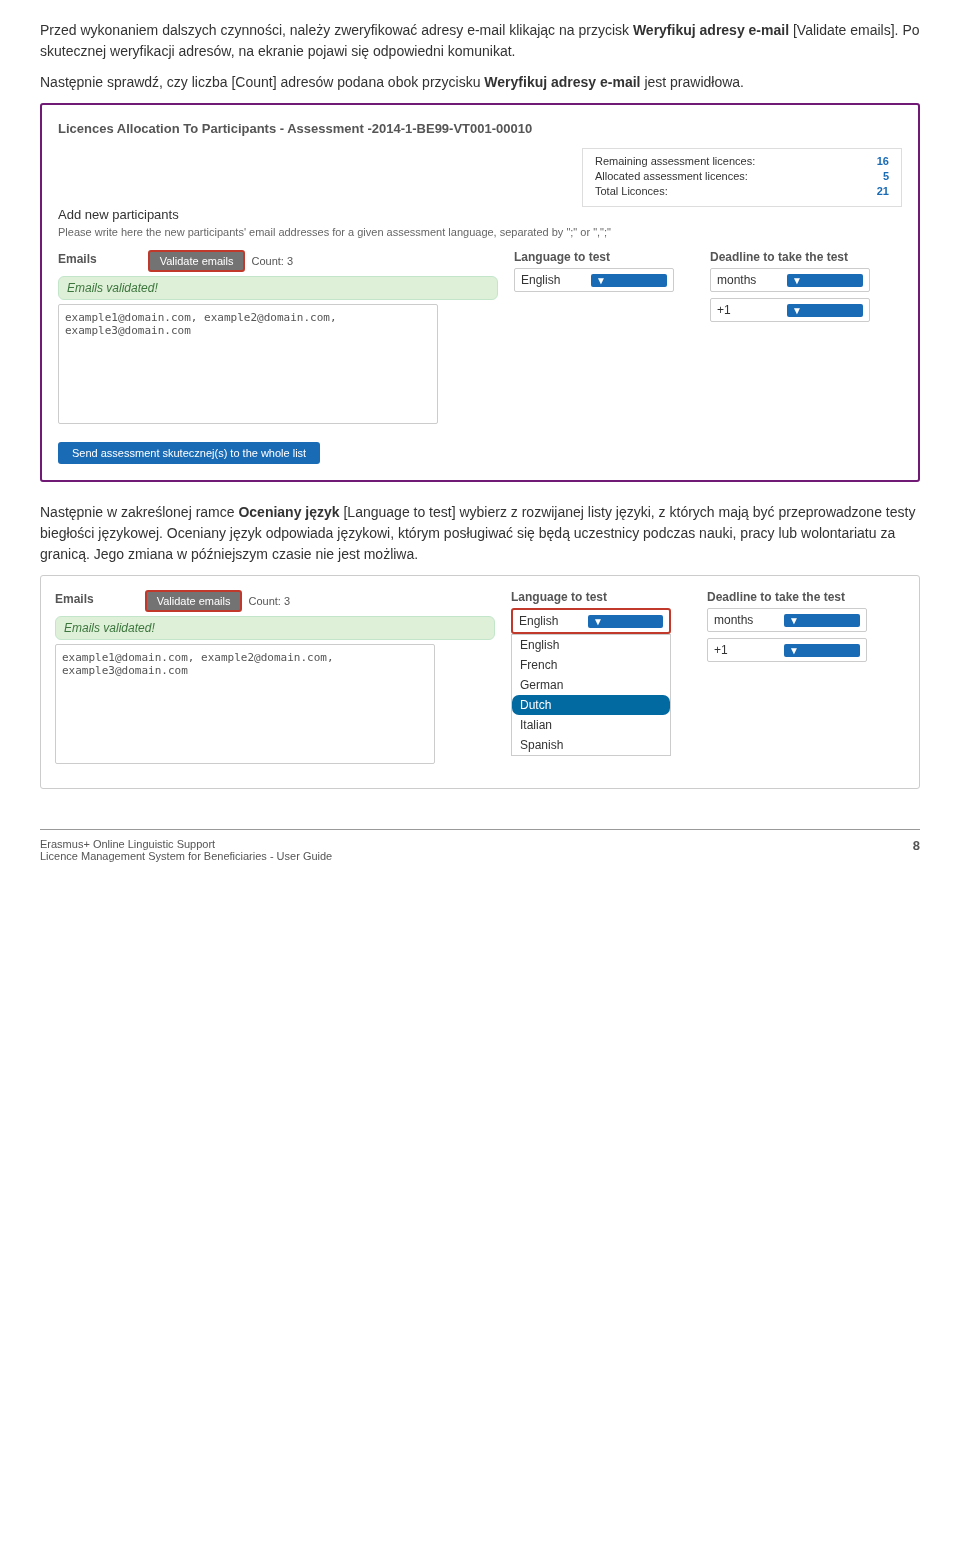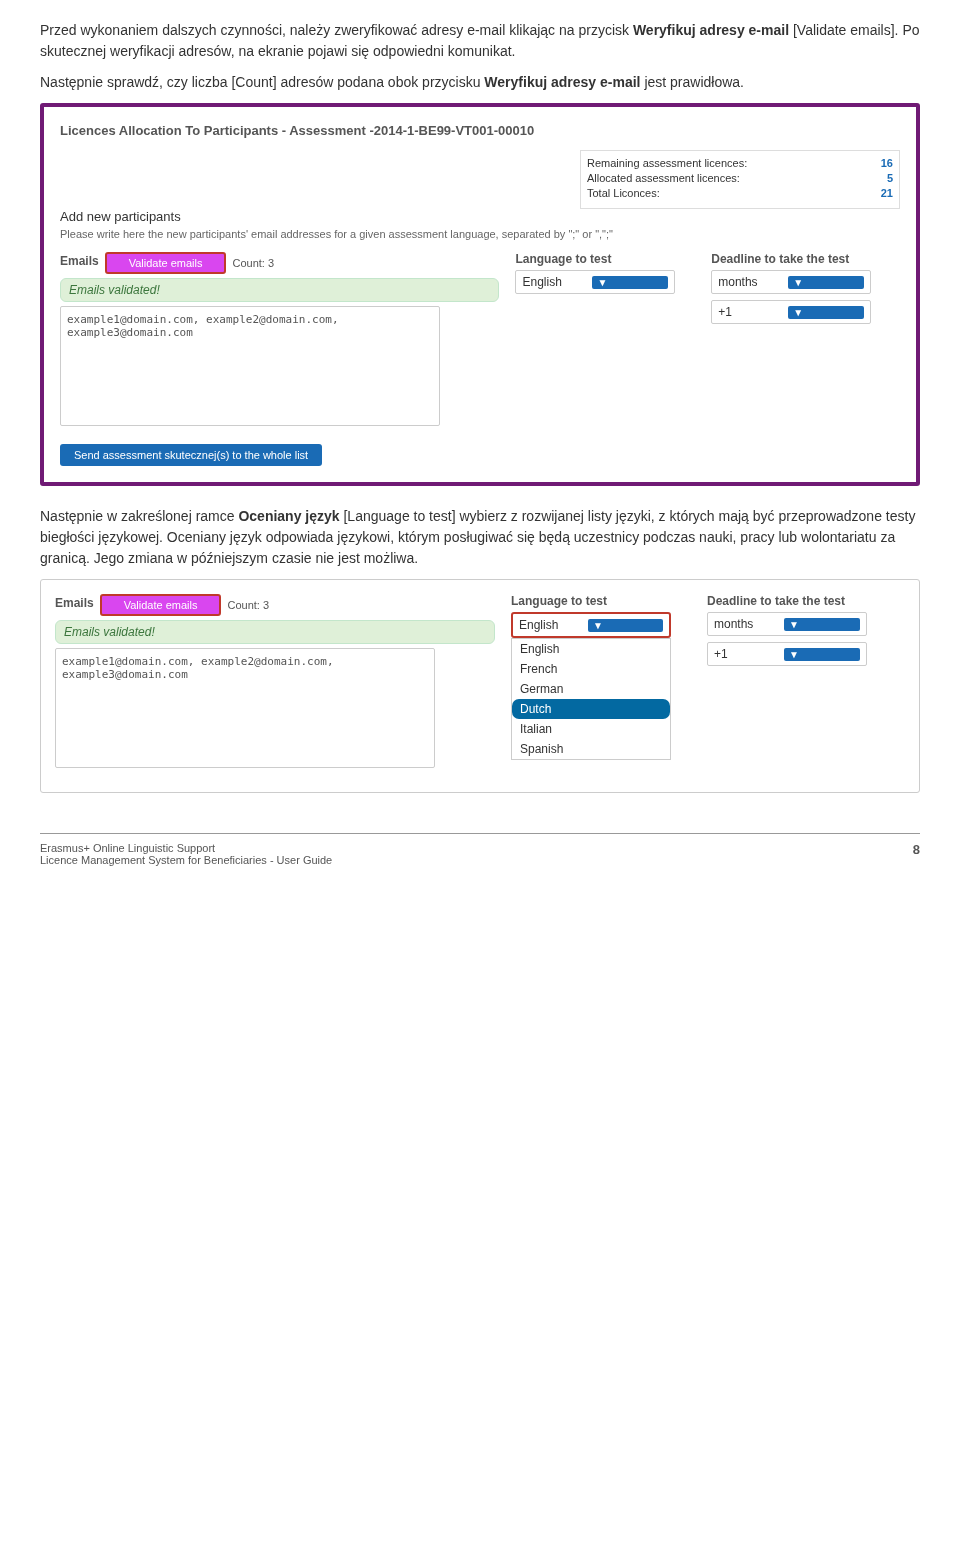--- a/index.html
+++ b/index.html
@@ -7,38 +7,38 @@
       font-family: Arial, sans-serif;
       font-size: 14px;
       color: #333;
       background: #fff;
       width: 960px;
       padding: 20px 40px 40px 40px;
     }
     p { margin-bottom: 10px; line-height: 1.5; }
     strong { font-weight: bold; }
     .box {
-      border: 4px solid #701a75;
+      border: 2px solid #701a75;
       border-radius: 3px;
       padding: 16px;
       margin-bottom: 20px;
       background: #fff;
     }
     .box-title {
       font-size: 13px;
       font-weight: bold;
       color: #555;
       margin-bottom: 12px;
     }
     .licence-table {
       float: right;
       width: 320px;
       border: 1px solid #ddd;
       font-size: 11px;
-      padding: 6px 6px;
+      padding: 6px 12px;
     }
     .licence-row {
       display: flex;
       justify-content: space-between;
       margin-bottom: 3px;
     }
     .licence-row span:last-child {
       color: #1a6bb5;
       font-weight: bold;
     }
@@ -72,27 +72,28 @@
     .emails-area {
       width: 440px;
     }
     .emails-header {
       display: flex;
       align-items: center;
       gap: 6px;
       margin-bottom: 4px;
     }
     .validate-btn {
-      background-color: #d946ef;
+      background-color: #737373;
       color: #fff;
       border: 2px solid #c0392b;
       border-radius: 3px;
-      padding: 3px 22px;
+      padding: 3px 10px;
       font-size: 11px;
       cursor: pointer;
+      margin-left: 45px;
     }
     .count-text {
       font-size: 11px;
       color: #555;
     }
     .emails-validated {
       background: #dff0d8;
       border: 1px solid #c3e6cb;
       border-radius: 6px;
       padding: 4px 8px;

